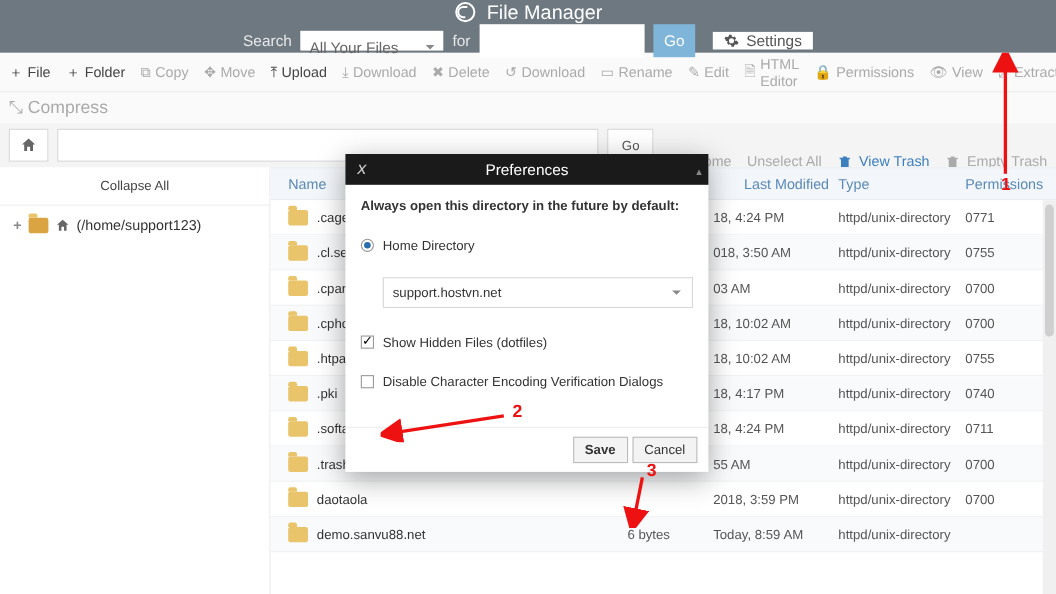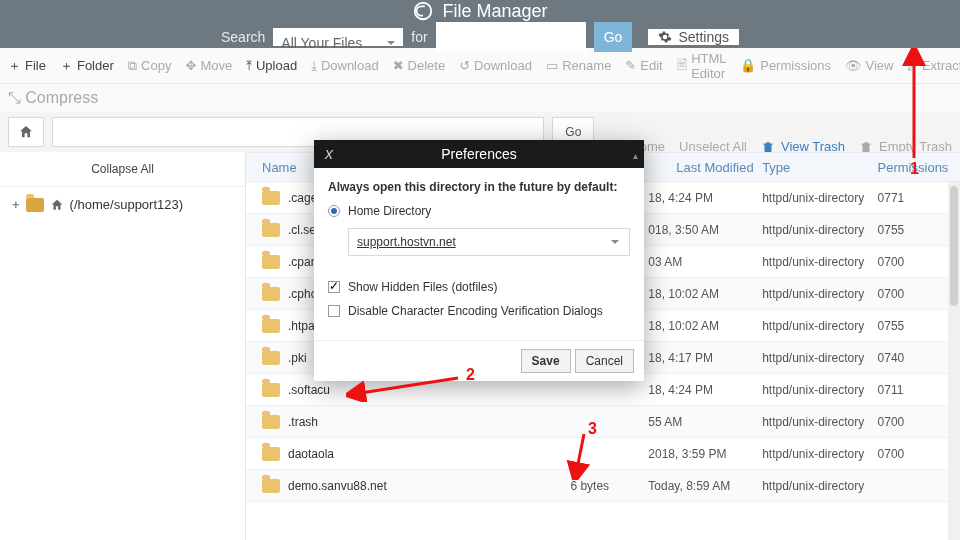--- a/index.html
+++ b/index.html
@@ -59,26 +59,26 @@
 
   .scrollbar { position: absolute; right: 0; top: 30px; bottom: 0; width: 12px; background: #f0f0f0; }
   .thumb { position: absolute; top: 4px; left: 2px; width: 8px; height: 120px; background: #cfcfcf; border-radius: 4px; }
 
   
   .modal { position: absolute; left: 314px; top: 140px; width: 330px; background: #fff; box-shadow: 0 6px 24px rgba(0,0,0,.35); z-index: 5; }
   .modal-h { background: #1a1a1a; color: #fff; text-align: center; height: 28px; line-height: 28px; font-size: 14px; position: relative; }
   .modal-close { position: absolute; left: 0; top: 0; width: 30px; height: 28px; display: flex; align-items: center; justify-content: center; color: #ccc; font-family: Georgia, serif; font-style: italic; font-size: 16px; }
   .modal-body { padding: 12px 14px; color: #333; font-size: 12px; }
   .modal-body .lead { font-weight: bold; margin-bottom: 10px; }
-  .opt-row { display: flex; align-items: center; gap: 8px; margin: 10px 0; }
+  .opt-row { display: flex; align-items: center; gap: 8px; margin: 22px 0; }
   .radio { width: 12px; height: 12px; border: 1px solid #999; border-radius: 50%; position: relative; }
   .radio.checked::after { content: ""; position: absolute; inset: 2px; background: #2b6cb0; border-radius: 50%; }
   .checkbox { width: 12px; height: 12px; border: 1px solid #999; position: relative; }
   .checkbox.checked::after { content: "✓"; position: absolute; left: 0; top: -3px; font-size: 12px; color: #000; }
-  .docroot-select { width: 100%; height: 28px; border: 1px solid #d8d8d8; padding: 0 22px 0 8px; position: relative; display: flex; align-items: center; margin-top: 6px; text-decoration: underline; }
+  .docroot-select { width: 100%; height: 28px; border: 1px solid #d8d8d8; padding: 0 22px 0 8px; position: relative; display: flex; align-items: center; margin-top: 6px; }
   .docroot-select::after { content: ""; position: absolute; right: 10px; top: 11px; border: 4px solid transparent; border-top-color: #888; }
   .modal-footer { display: flex; gap: 4px; justify-content: flex-end; padding: 8px 10px; border-top: 1px solid #eee; }
   .mbtn { border: 1px solid #bbb; background: #f3f3f3; padding: 4px 10px; font-size: 12px; color: #333; }
   .mbtn.primary { font-weight: bold; }
   .scroll-up { position: absolute; right: 6px; top: 10px; color: #888; font-size: 10px; }
 
   
   .anno { position: absolute; z-index: 10; color: #e11; font-size: 16px; pointer-events: none; }
 
   .ic { display: inline-flex; }

